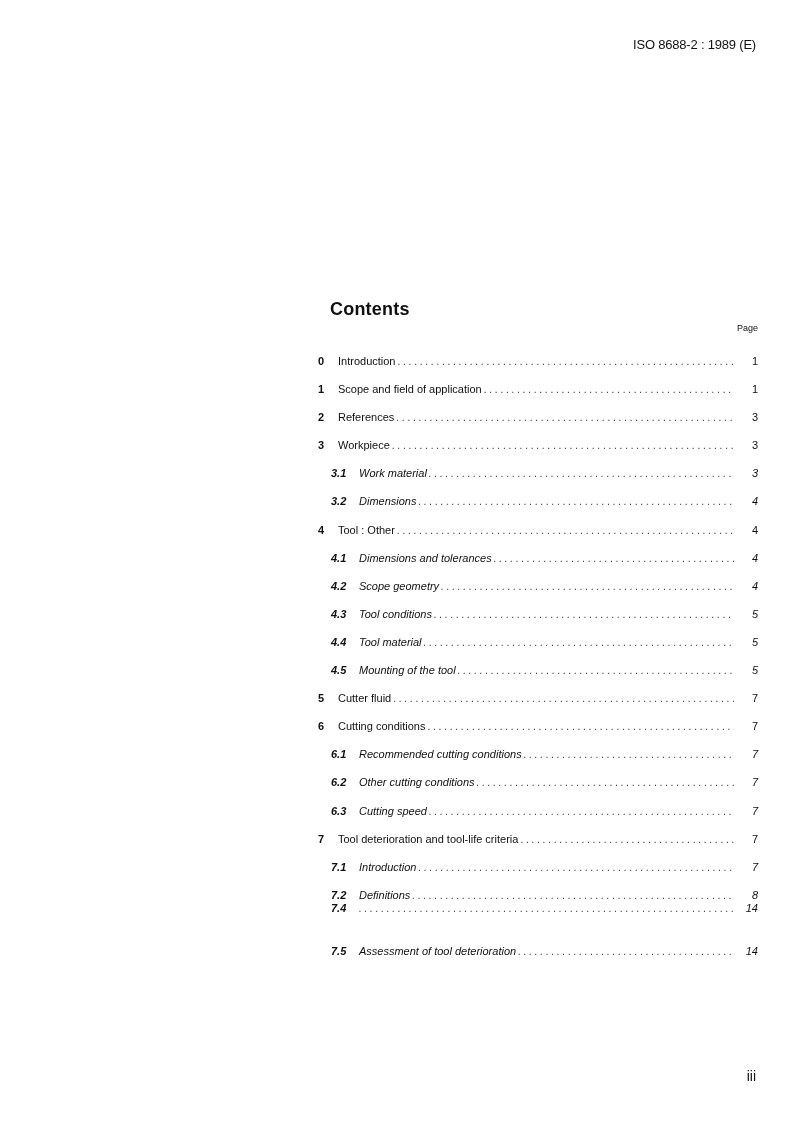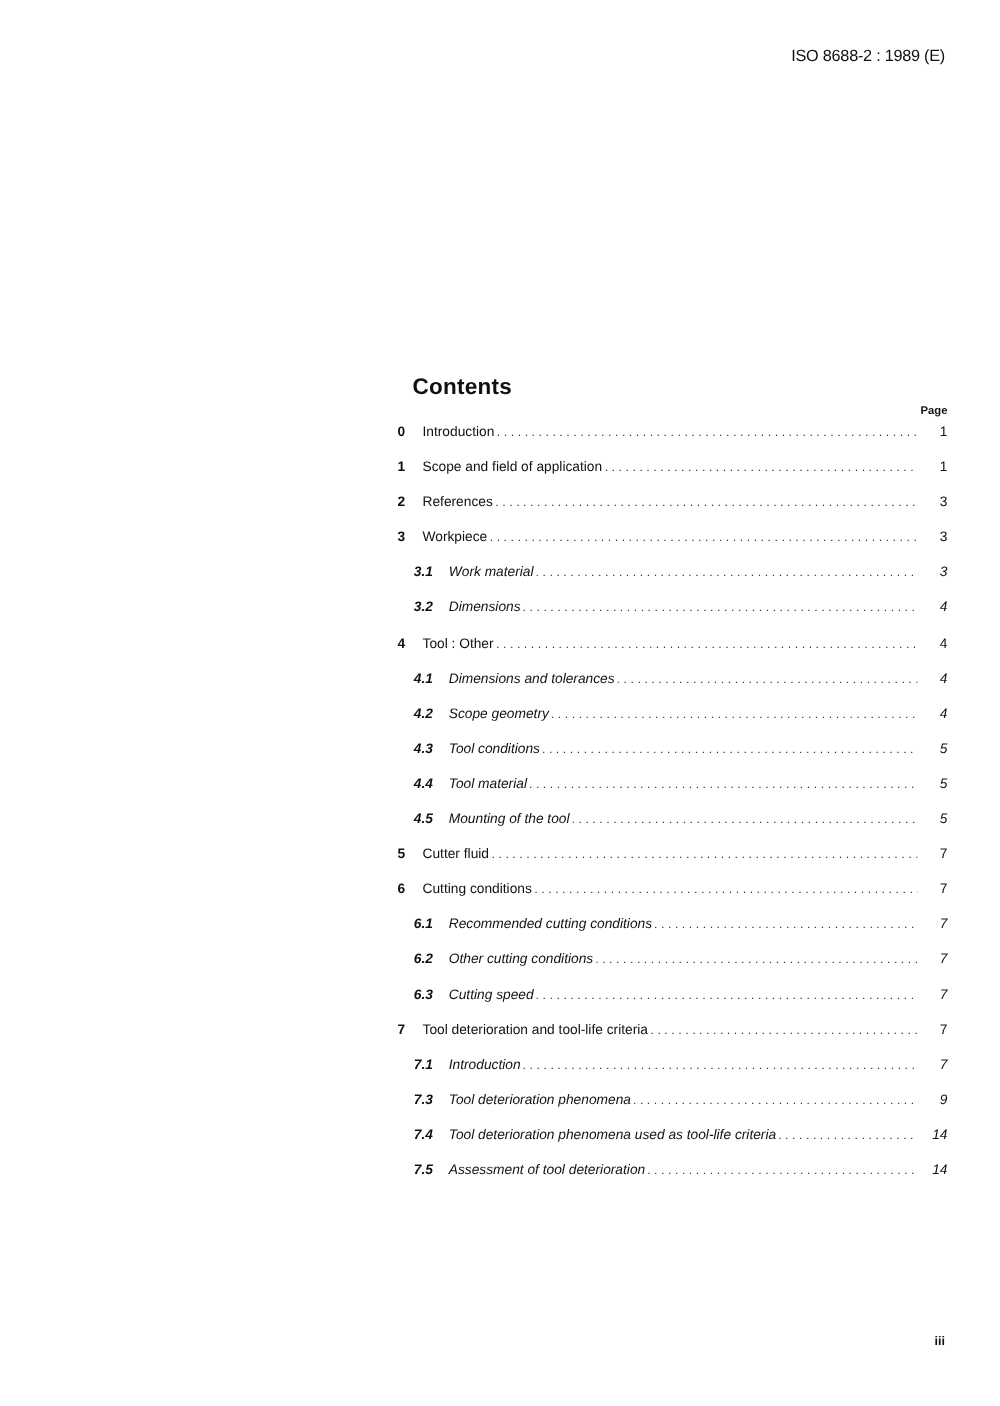--- a/index.html
+++ b/index.html
@@ -10,49 +10,49 @@
   .header-ref {
     position: absolute; top: 37px; right: 44px;
     font-size: 13px; font-weight: normal; letter-spacing: -0.2px;
   }
   .contents-title {
     position: absolute; left: 330px; top: 299px;
     font-size: 18px; font-weight: bold; letter-spacing: 0.2px;
   }
   .page-col-label {
     position: absolute; right: 42px; top: 323px;
-    font-size: 9px; font-weight: bold;
+    font-size: 9px; font-weight: normal;
   }
   .toc {
     position: absolute; left: 318px; top: 338px; width: 440px;
   }
   .toc-row {
     position: relative; height: 28.1px; display: flex; align-items: baseline;
     font-size: 11px; line-height: 16px;
   }
   .toc-num {
     font-weight: bold; flex: 0 0 auto;
   }
   .toc-row.lvl1 .toc-num { width: 20px; }
   .toc-row.lvl2 { padding-left: 13px; font-style: italic; }
   .toc-row.lvl2 .toc-num { width: 28px; }
-  .toc-label { flex: 0 0 auto; white-space: nowrap; padding-right: 2px; }
+  .toc-label { flex: 0 0 auto; white-space: nowrap; padding-right: 2px; margin-top: 15px; }
   .toc-leader {
     flex: 1 1 auto; overflow: hidden; white-space: nowrap; color: #333;
     letter-spacing: 2.6px; font-size: 10px;
   }
   .toc-leader::before {
     content: ". . . . . . . . . . . . . . . . . . . . . . . . . . . . . . . . . . . . . . . . . . . . . . . . . . . . . . . . . . . . . . . . . . . . . . . . . . . . . . . . . . . . . . . . . . . . . . . . . . . . . . . . . . .";
     letter-spacing: 0;
   }
   .toc-page {
     flex: 0 0 24px; text-align: right;
   }
   .footer-page {
-    position: absolute; right: 44px; top: 1068px; font-size: 10px; font-weight: bold;
+    position: absolute; right: 44px; top: 1068px; font-size: 14px; font-weight: normal;
   }
 </style>
 </head>
 <body>
 
 <div class="header-ref">ISO 8688-2 : 1989 (E)</div>
 
 <div class="contents-title">Contents</div>
 <div class="page-col-label">Page</div>
 
@@ -165,28 +165,27 @@
       <span class="toc-leader"></span>
       <span class="toc-page">7</span>
     </div>
   <div class="toc-row lvl2">
       <span class="toc-num">7.1</span>
       <span class="toc-label">Introduction</span>
       <span class="toc-leader"></span>
       <span class="toc-page">7</span>
     </div>
   <div class="toc-row lvl2">
-      <span class="toc-num">7.3</span>
-      <span class="toc-label">Tool deterioration phenomena</span>
+      <span class="toc-num">7.2</span>
+      <span class="toc-label">Definitions</span>
       <span class="toc-leader"></span>
-      <span class="toc-page">9</span>
+      <span class="toc-page">8</span>
     </div>
   <div class="toc-row lvl2">
       <span class="toc-num">7.4</span>
-      <span class="toc-label">Tool deterioration phenomena used as tool-life criteria</span>
       <span class="toc-leader"></span>
       <span class="toc-page">14</span>
     </div>
   <div class="toc-row lvl2">
       <span class="toc-num">7.5</span>
       <span class="toc-label">Assessment of tool deterioration</span>
       <span class="toc-leader"></span>
       <span class="toc-page">14</span>
     </div>
 </div>

